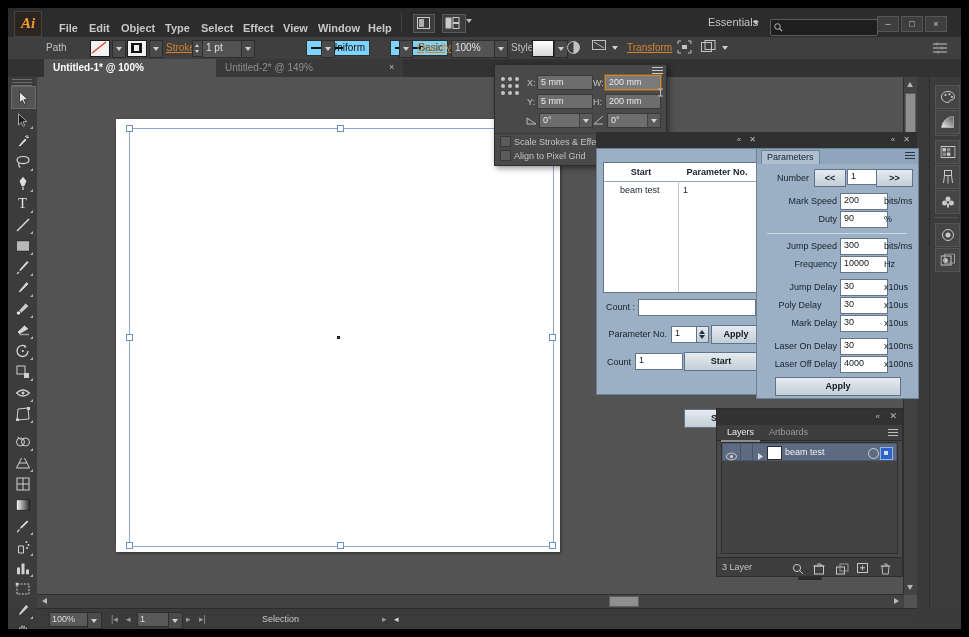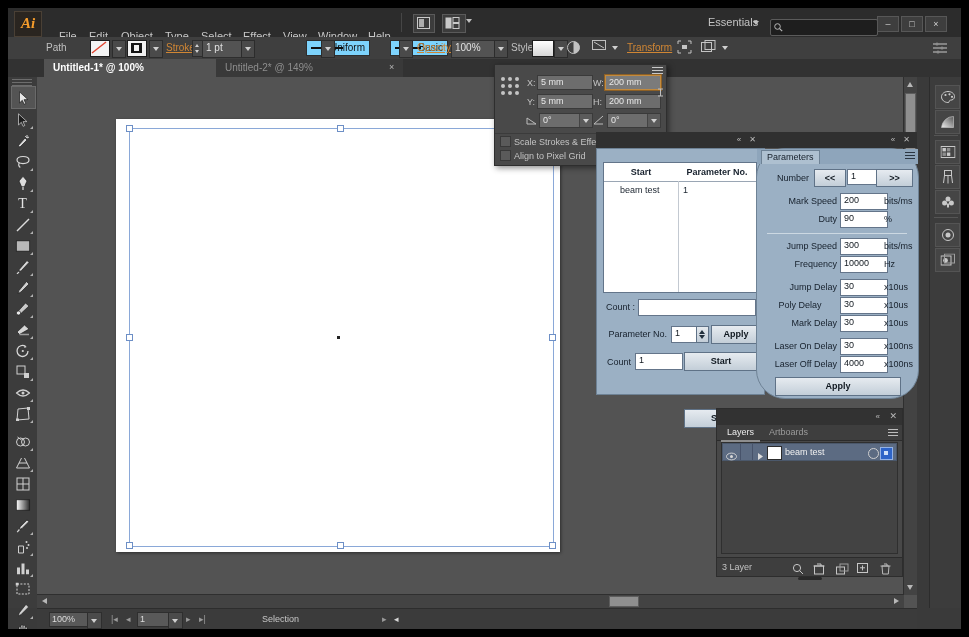--- a/index.html
+++ b/index.html
@@ -5,21 +5,21 @@
   html,body{margin:0;padding:0;background:#000;}
   body{width:969px;height:637px;overflow:hidden;font-family:"Liberation Sans",sans-serif;
        -webkit-font-smoothing:none;}
   #app{position:absolute;left:8px;top:8px;width:953px;height:621px;background:#3a3a3a;overflow:hidden;}
 
   
   .menubar{position:absolute;left:0;top:0;width:953px;height:29px;background:#2c2c2c;}
   .ai-logo{position:absolute;left:6px;top:3px;width:26px;height:24px;background:#2a2520;
            border:1px solid #4a4035;color:#f79d2b;font-size:15px;font-weight:bold;font-style:italic;
            text-align:center;line-height:23px;font-family:"Liberation Serif",serif;}
-  .menu-item{position:absolute;top:20px;height:16px;color:#c8c8c8;font-size:11px;line-height:16px;padding:0 5px;cursor:default;}
+  .menu-item{position:absolute;top:12px;height:16px;color:#c8c8c8;font-size:11px;line-height:16px;padding:0 5px;cursor:default;font-weight:bold;}
   .mi-sep{position:absolute;top:5px;width:1px;height:19px;background:#464646;}
   .mb-icon{position:absolute;top:6px;height:17px;border:1px solid #5a5a5a;background:#3c3c3c;}
   .workspace{position:absolute;top:8px;color:#c5c5c5;font-size:11px;}
   .searchbox{position:absolute;top:11px;height:15px;background:#1e1e1e;border:1px solid #5b5b5b;border-radius:2px;}
   .wbtn{position:absolute;top:8px;width:20px;height:14px;background:#3e3e3e;border:1px solid #575757;}
   .wbtn span{position:absolute;color:#d0d0d0;font-size:9px;left:0;right:0;text-align:center;top:1px;line-height:12px;}
 
   
   .ctrlbar{position:absolute;left:0;top:29px;width:953px;height:22px;background:#3f3f3f;border-bottom:1px solid #2e2e2e;}
   .cb-label{position:absolute;color:#c0c0c0;font-size:10px;top:5px;}
@@ -655,21 +655,21 @@
 
     <div class="llabel" style="left:2px;top:208px;width:32px;">Count</div>
     <div class="linput" style="left:38px;top:204px;width:40px;height:15px;">1</div>
     <div class="lbtn" style="left:87px;top:203px;width:72px;height:17px;line-height:17px;">Start</div>
     <div class="lbtn" style="left:87px;top:224px;width:72px;height:17px;line-height:17px;margin-top:36px;">Stop</div>
   </div>
 
   <div class="winbar" style="left:748px;top:124px;width:161px;">
     <span class="btns">« ✕</span>
   </div>
-  <div class="lpanel" style="left:748px;top:140px;width:161px;height:249px;border-radius:29px;">
+  <div class="lpanel" style="left:748px;top:140px;width:161px;height:249px;">
     <div class="lp-tabstrip">
       <div class="lp-tab">Parameters</div>
       <div class="lp-menu">
           <i></i>
           <i></i>
           <i></i>
         </div>
     </div>
 
     <div class="llabel" style="left:4px;top:24px;width:48px;">Number</div>

